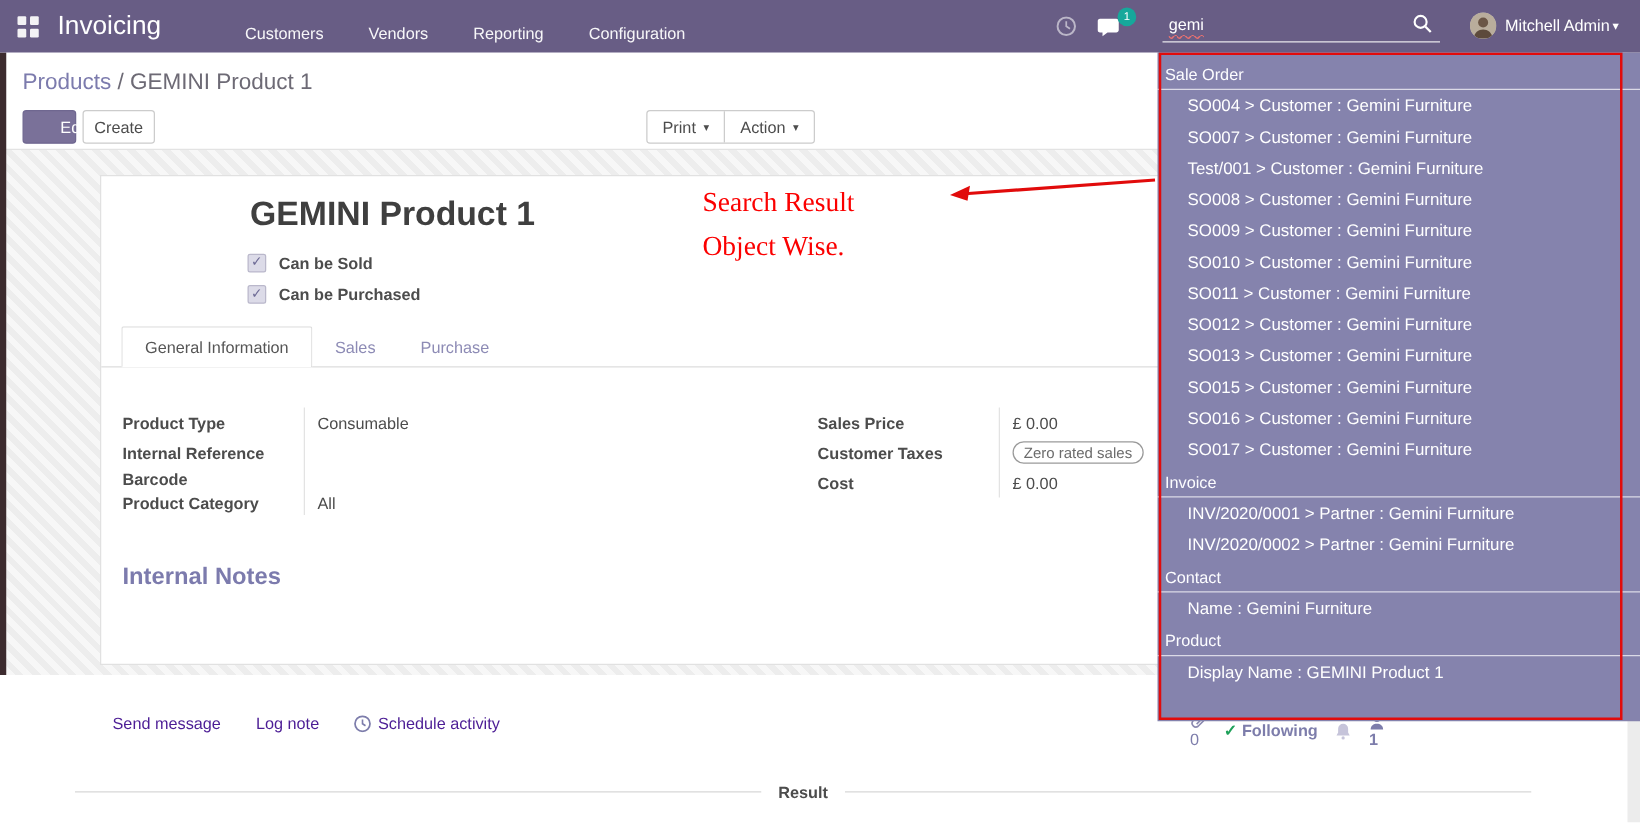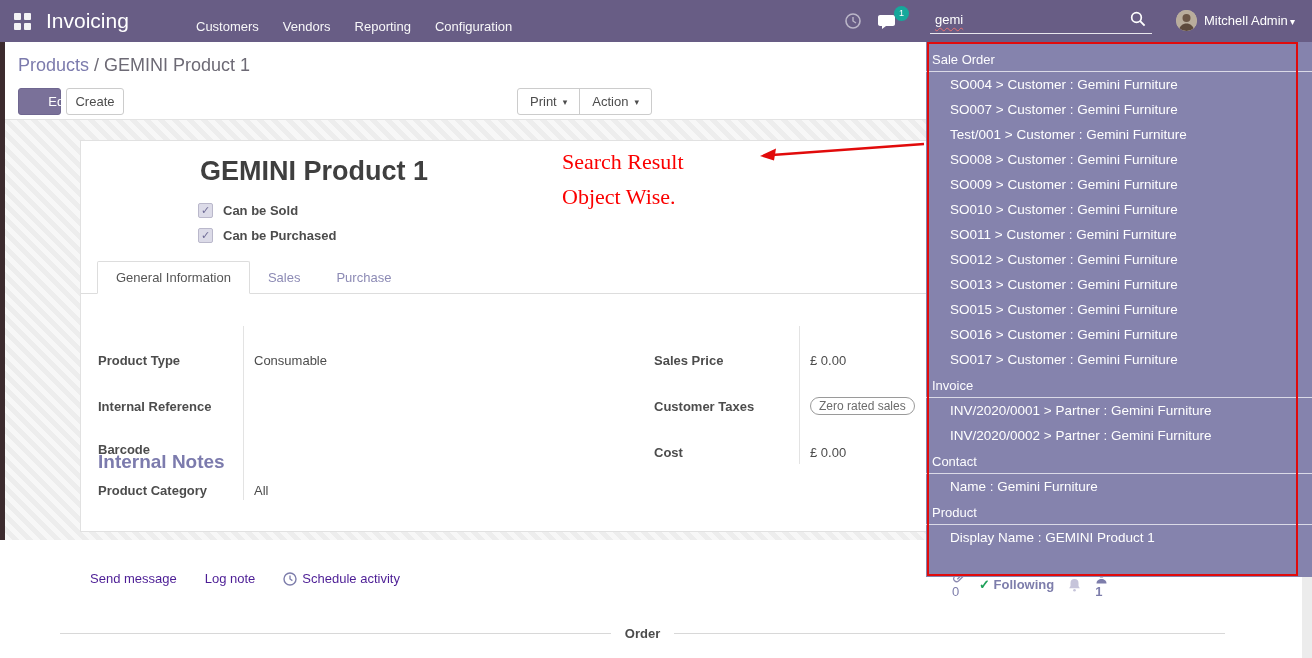--- a/index.html
+++ b/index.html
@@ -7,21 +7,21 @@
     font-family:"Liberation Sans", sans-serif; position:relative; }
   .abs { position:absolute; }
 
   
   .navbar { left:0; top:0; width:1312px; height:42px; background:#685d85; z-index:10;
     display:flex; align-items:center; color:#fff; }
   .apps-icon { position:absolute; left:14px; top:13px; width:17px; height:17px;
     display:grid; grid-template-columns:7px 7px; grid-template-rows:7px 7px; gap:3px; cursor:pointer; }
   .apps-icon span { background:rgba(255,255,255,.92); border-radius:1px; }
   .app-name { position:absolute; left:46px; top:0; line-height:42px; font-size:21px; font-weight:400; cursor:pointer; }
-  .nav-menus { position:absolute; left:196px; top:0; height:52px; display:flex; gap:24px; align-items:center; font-size:13px; }
+  .nav-menus { position:absolute; left:196px; top:0; height:52px; display:flex; gap:36px; align-items:center; font-size:13px; }
   .nav-menus div { cursor:pointer; opacity:.95; }
   .clock-icon { position:absolute; left:845px; top:13px; width:16px; height:16px; cursor:pointer; }
   .chat-icon { position:absolute; left:878px; top:14px; width:20px; height:15px; cursor:pointer; }
   .msg-badge { position:absolute; left:894px; top:6px; min-width:15px; height:15px; border-radius:8px;
     background:#16a89b; color:#fff; font-size:9px; line-height:15px; text-align:center; padding:0 3px; }
   .search-box { position:absolute; left:930px; top:8px; width:222px; height:26px;
     border-bottom:1px solid rgba(255,255,255,.85); cursor:text; }
   .search-value { position:absolute; left:5px; top:4px; font-size:13px; color:#fff;
     text-decoration:underline wavy #e87070 1px; text-underline-offset:3px; }
   .search-mag { position:absolute; right:6px; top:3px; width:16px; height:16px; cursor:pointer; }
@@ -65,21 +65,21 @@
   .tab.active { background:#fff; border:1px solid #ddd; border-bottom:1px solid #fff;
     color:#555; margin-bottom:-1px; border-radius:2px 2px 0 0; }
   .tab.inactive { color:#8d8bb5; }
 
   .fieldcol { position:absolute; top:185px; display:flex; }
   .fc-left { left:17px; }
   .fc-right { left:573px; }
   .f-labels { width:145px; display:flex; flex-direction:column; }
   .f-sep { width:1px; background:#e3e3e3; margin-right:10px; }
   .f-values { display:flex; flex-direction:column; }
-  .f-row { height:24px; font-size:13px; display:flex; align-items:center;margin-top:22px; }
+  .f-row { height:24px; font-size:13px; display:flex; align-items:center; }
   .f-row.lab { font-weight:bold; color:#4c4c4c; }
   .f-row.val { color:#4c4c4c; }
   .f-link { color:#7c7bad; cursor:pointer; }
   .tax-badge { border:1px solid #9a9a9a; border-radius:10px; padding:1px 8px; color:#6b6b6b; font-size:12px; }
   .section-heading { position:absolute; left:17px; top:310px; font-size:19px; font-weight:bold; color:#7c7bad; }
 
   
   .annot { z-index:4; color:#fb0000; font-family:"Liberation Serif", serif; font-size:22px; }
   .annot-1 { left:562px; top:149px;text-align:right; }
   .annot-2 { left:562px; top:184px; }
@@ -269,21 +269,21 @@
     <div class="lnk">
       <svg width="13" height="13" viewBox="0 0 13 13">
           <circle cx="6.5" cy="4" r="2.6" fill="#7d7dab"></circle>
           <path d="M1.5 12.5c0-3 2.3-4.6 5-4.6s5 1.6 5 4.6z" fill="#7d7dab"></path>
         </svg>
       <span style="font-weight:bold;">1</span>
     </div>
   </div>
   <div class="today-divider">
     <div class="line"></div>
-    <div class="today-label">Order</div>
+    <div class="today-label">Result</div>
     <div class="line"></div>
   </div>
 </div>
 
 <div class="abs scroll-track"></div>
 
 <div class="abs dropdown">
   <div class="dd-header">Sale Order</div>
   <div class="dd-item">SO004 &gt; Customer : Gemini Furniture</div>
   <div class="dd-item">SO007 &gt; Customer : Gemini Furniture</div>

